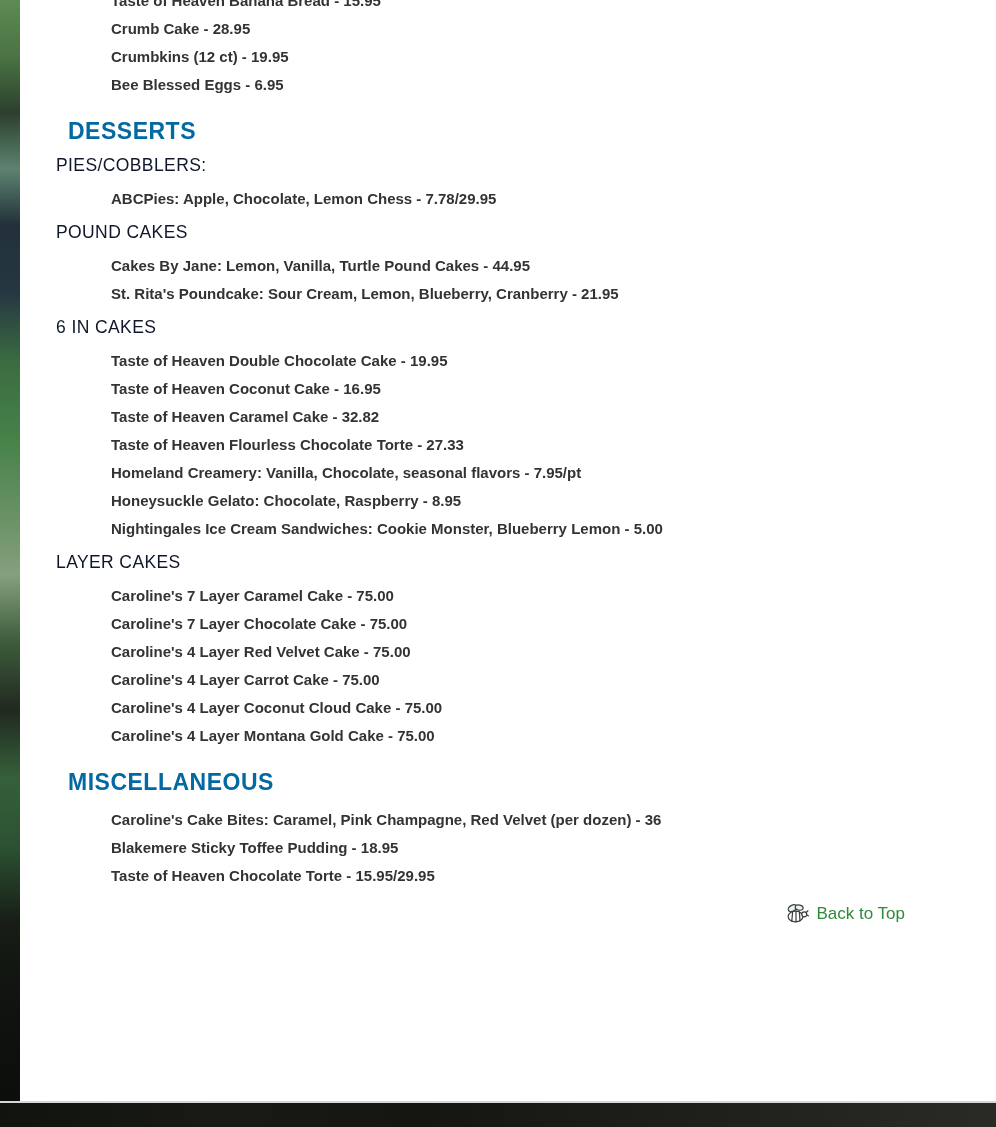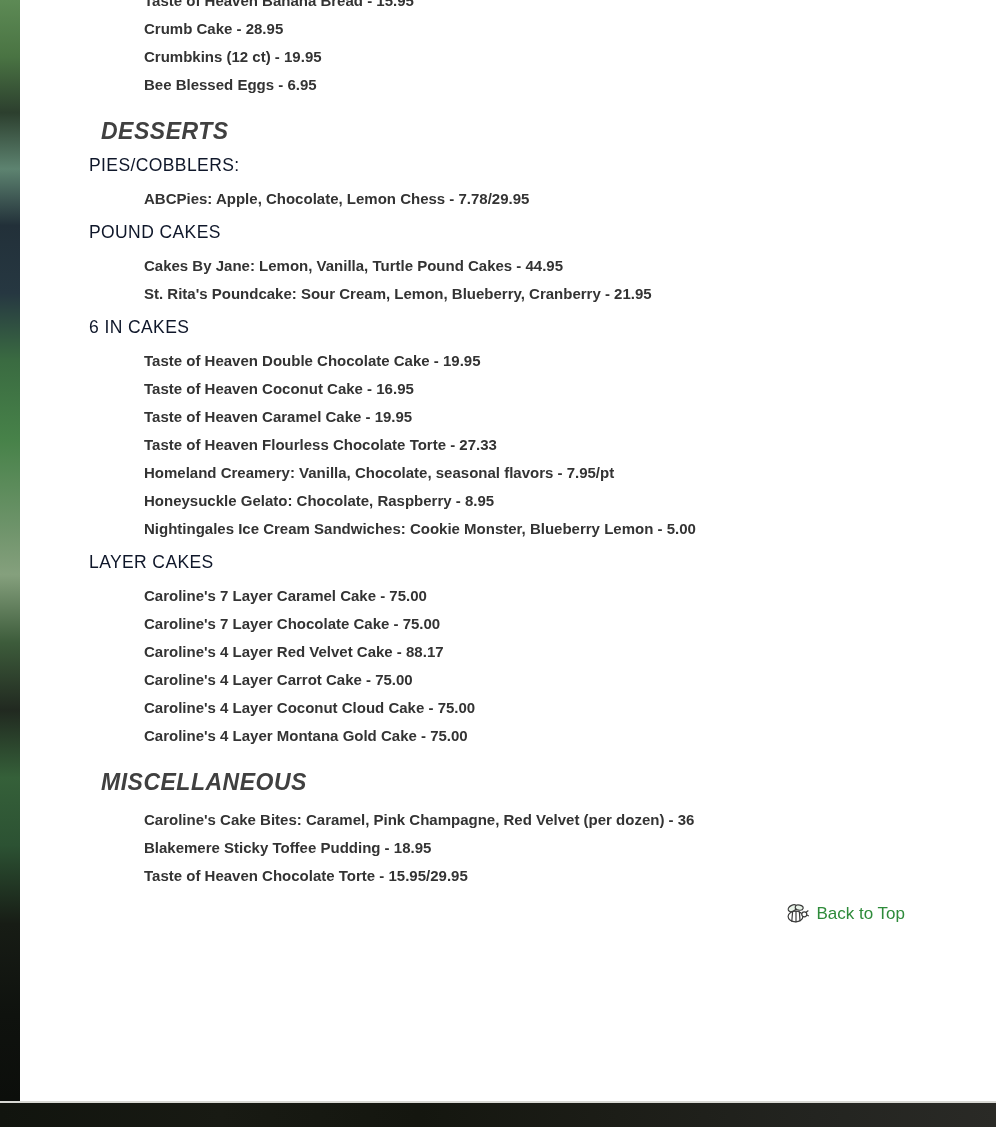--- a/index.html
+++ b/index.html
@@ -19,29 +19,29 @@
       #0f120e 90%, #0b0d0a 100%);
   }
   .bottom-strip{
     position:absolute; left:0; bottom:0; width:996px; height:26px; z-index:2;
     border-top:2px solid #d8d8d3;
     background:linear-gradient(90deg,
       #11140e 0%, #181a13 22%, #14160f 42%, #1c1d17 62%, #232420 82%, #2a2a26 100%);
   }
   .content{
     position:absolute; left:0; top:0; width:996px; z-index:0;
-    padding-left:89px; padding-right:91px;
+    padding-left:56px; padding-right:91px;
   }
   .top-items{ margin-top:-13px; }
   .item{
     font-size:15px; font-weight:bold; color:#333333;
     line-height:28px; padding-left:55px; white-space:nowrap;
   }
   .section-title{
-    font-size:23px; font-weight:bold; font-style:italic; color:#404040;
+    font-size:23px; font-weight:bold; color:#0369a1;
     line-height:30px; letter-spacing:0.5px; margin:17px 0 5px; margin-left:12px;
   }
   .section-title.misc{ margin-bottom:9px; }
   .group-heading{
     font-size:17.5px; font-weight:normal; color:#0f172a;
     line-height:24px; letter-spacing:0.4px; margin:7px 0 8px;
   }
   .back-row{
     margin-top:11px; height:26px; text-align:right;
   }
@@ -76,36 +76,36 @@
   <div>
     <div class="group-heading">POUND CAKES</div>
     <div class="item">Cakes By Jane: Lemon, Vanilla, Turtle Pound Cakes - 44.95</div>
     <div class="item">St. Rita's Poundcake: Sour Cream, Lemon, Blueberry, Cranberry - 21.95</div>
   </div>
 
   <div>
     <div class="group-heading">6 IN CAKES</div>
     <div class="item">Taste of Heaven Double Chocolate Cake - 19.95</div>
     <div class="item">Taste of Heaven Coconut Cake - 16.95</div>
-    <div class="item">Taste of Heaven Caramel Cake - 19.95</div>
+    <div class="item">Taste of Heaven Caramel Cake - 32.82</div>
     <div class="item">Taste of Heaven Flourless Chocolate Torte - 27.33</div>
   </div>
 
   <div>
     <div class="item">Homeland Creamery: Vanilla, Chocolate, seasonal flavors - 7.95/pt</div>
     <div class="item">Honeysuckle Gelato: Chocolate, Raspberry - 8.95</div>
     <div class="item">Nightingales Ice Cream Sandwiches: Cookie Monster, Blueberry Lemon - 5.00</div>
   </div>
 
 
   <div>
     <div class="group-heading">LAYER CAKES</div>
     <div class="item">Caroline's 7 Layer Caramel Cake - 75.00</div>
     <div class="item">Caroline's 7 Layer Chocolate Cake - 75.00</div>
-    <div class="item">Caroline's 4 Layer Red Velvet Cake - 88.17</div>
+    <div class="item">Caroline's 4 Layer Red Velvet Cake - 75.00</div>
     <div class="item">Caroline's 4 Layer Carrot Cake - 75.00</div>
     <div class="item">Caroline's 4 Layer Coconut Cloud Cake - 75.00</div>
     <div class="item">Caroline's 4 Layer Montana Gold Cake - 75.00</div>
   </div>
 
   <div class="section-title misc">MISCELLANEOUS</div>
 
   <div>
     <div class="item">Caroline's Cake Bites: Caramel, Pink Champagne, Red Velvet (per dozen) - 36</div>
     <div class="item">Blakemere Sticky Toffee Pudding - 18.95</div>

